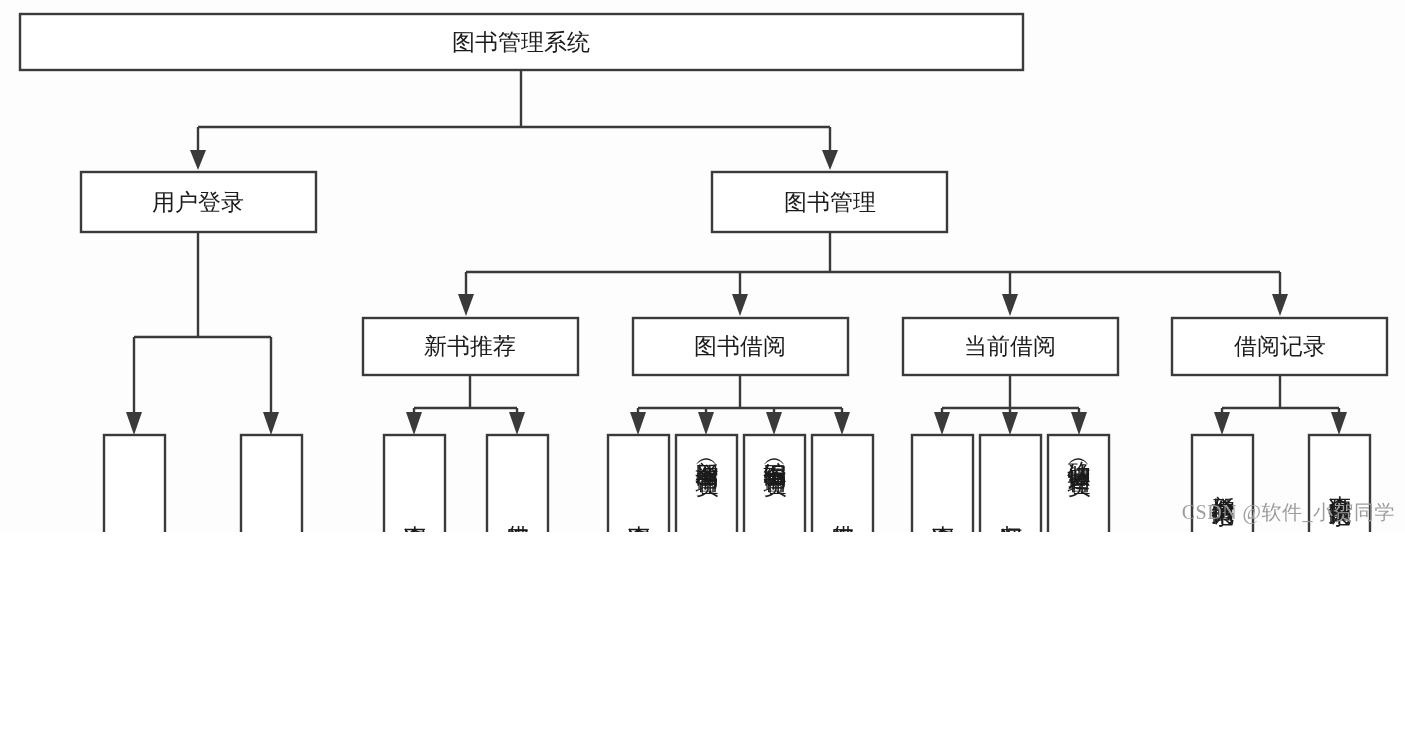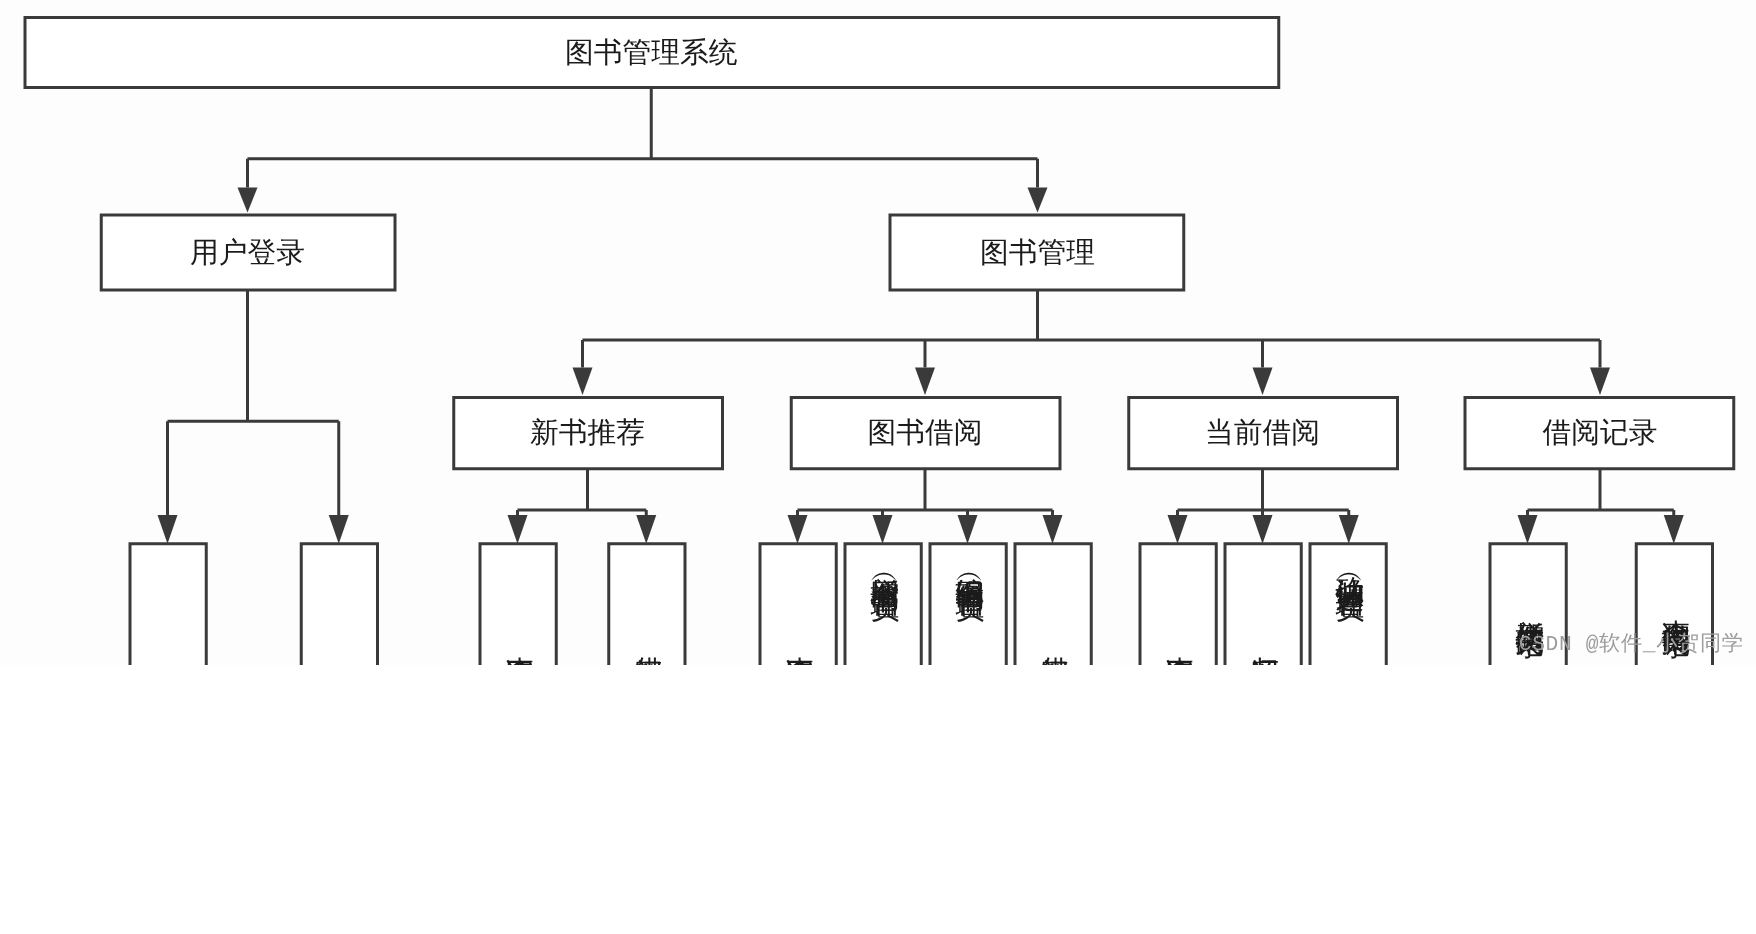--- a/index.html
+++ b/index.html
@@ -66,22 +66,22 @@
     font-size: 23px;
     line-height: 1.12;
     color: #1b1b1b;
     letter-spacing: 2px;
     white-space: nowrap;
   }
   .watermark {
     position: absolute;
     right: 10px;
     bottom: 6px;
-    font-family: Liberation Mono, monospace;
-    font-size: 17px;
+    font-family: Liberation Serif, serif;
+    font-size: 20px;
     color: #9d9d9d;
     letter-spacing: 0.5px;
     user-select: none;
   }
 </style>
 </head>
 <body>
 
 <div id="diagram-root">
 

